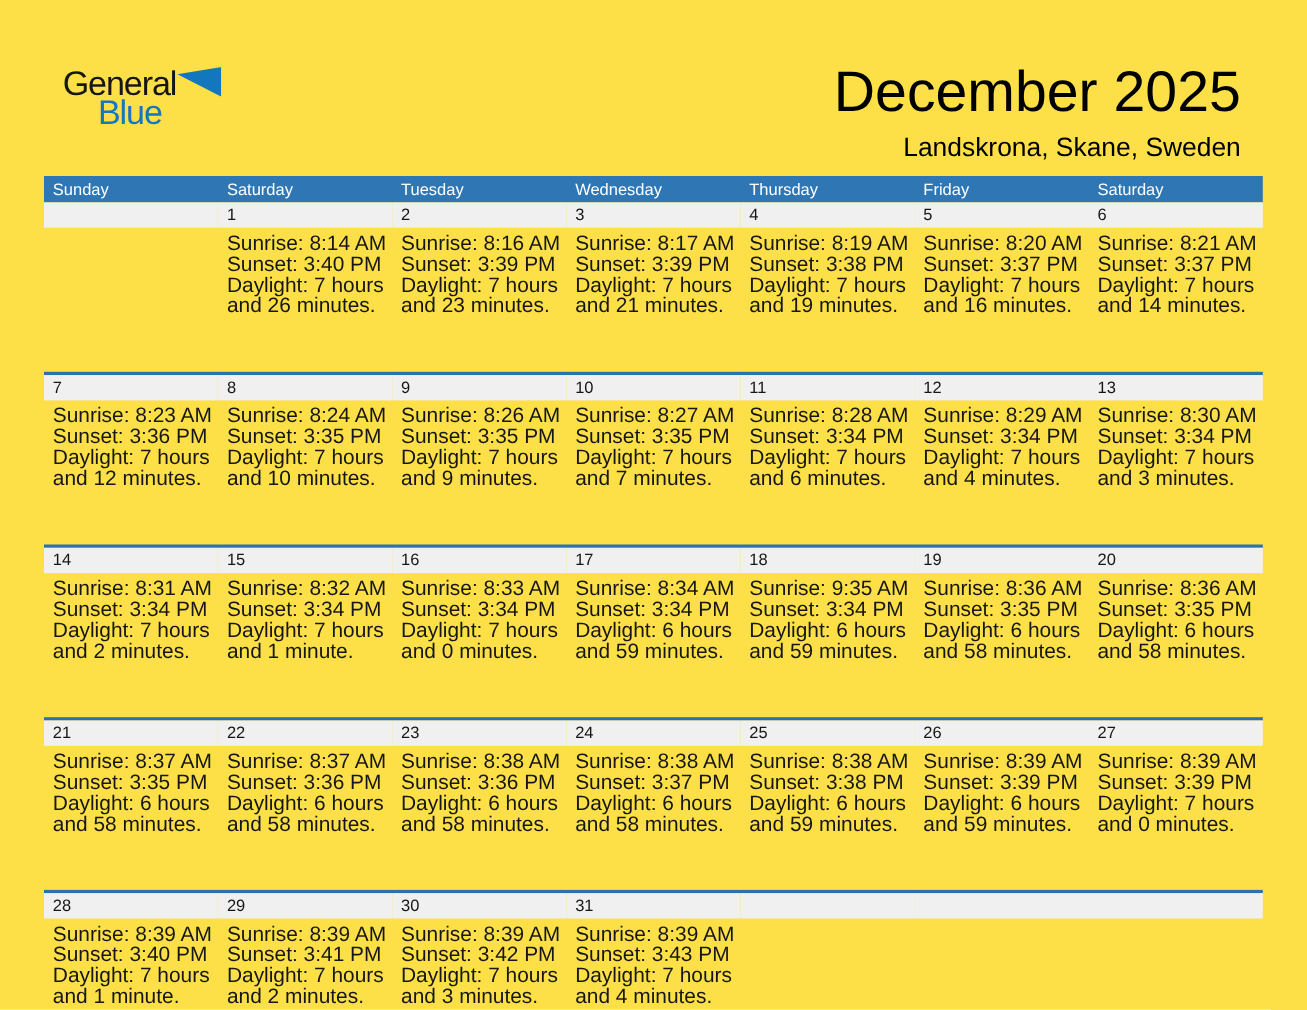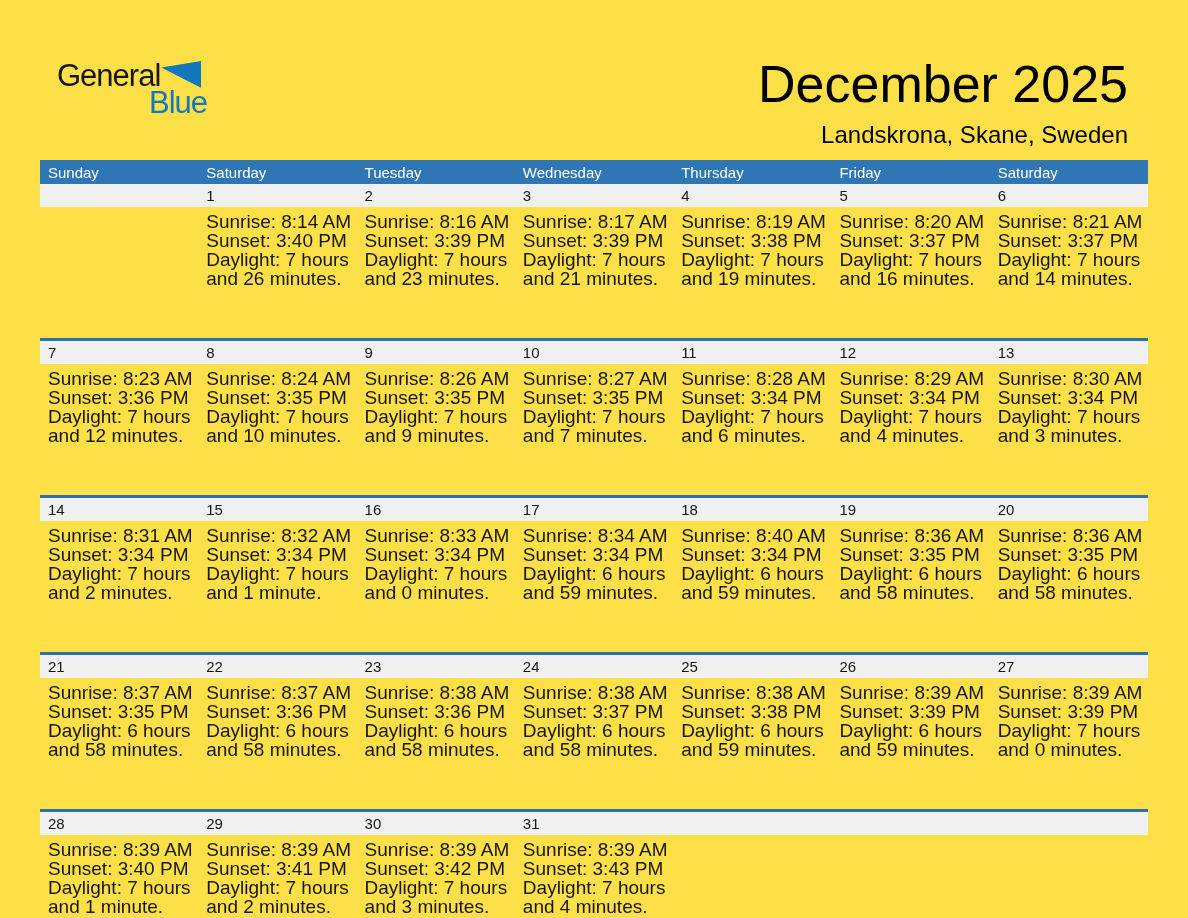--- a/index.html
+++ b/index.html
@@ -25,21 +25,21 @@
   .logo-general{
     font-size:31px;font-weight:400;letter-spacing:-1px;color:#161616;line-height:1;
   }
   .logo-triangle{
     display:inline-block;width:40px;height:27px;margin-left:1px;margin-top:1px;
     background:var(--logo-blue);
     clip-path:polygon(0 24%, 100% 0, 100% 100%);
   }
   .logo-blue{
     font-size:31px;font-weight:400;letter-spacing:-1px;color:var(--logo-blue);
-    line-height:1;margin-top:-4px;margin-left:92px;
+    line-height:1;margin-top:-4px;margin-left:32px;
   }
 
   
   .titles{position:absolute;right:60px;top:55px;text-align:right;}
   .title{font-size:52px;font-weight:400;color:#000;line-height:1.15;}
   .subtitle{font-size:24px;font-weight:400;color:#000;margin-top:6px;}
 
   
   .calendar{position:absolute;left:40px;top:160px;width:1108px;}
   .dow-row{
@@ -287,21 +287,21 @@
               <div>Sunset: 3:34 PM</div>
               <div>Daylight: 6 hours</div>
               <div>and 59 minutes.</div>
             </div>
           </div>
           <div class="day-cell">
             <div class="day-band">
               <span>18</span>
             </div>
             <div class="day-body">
-              <div>Sunrise: 8:40 AM</div>
+              <div>Sunrise: 9:35 AM</div>
               <div>Sunset: 3:34 PM</div>
               <div>Daylight: 6 hours</div>
               <div>and 59 minutes.</div>
             </div>
           </div>
           <div class="day-cell">
             <div class="day-band">
               <span>19</span>
             </div>
             <div class="day-body">

